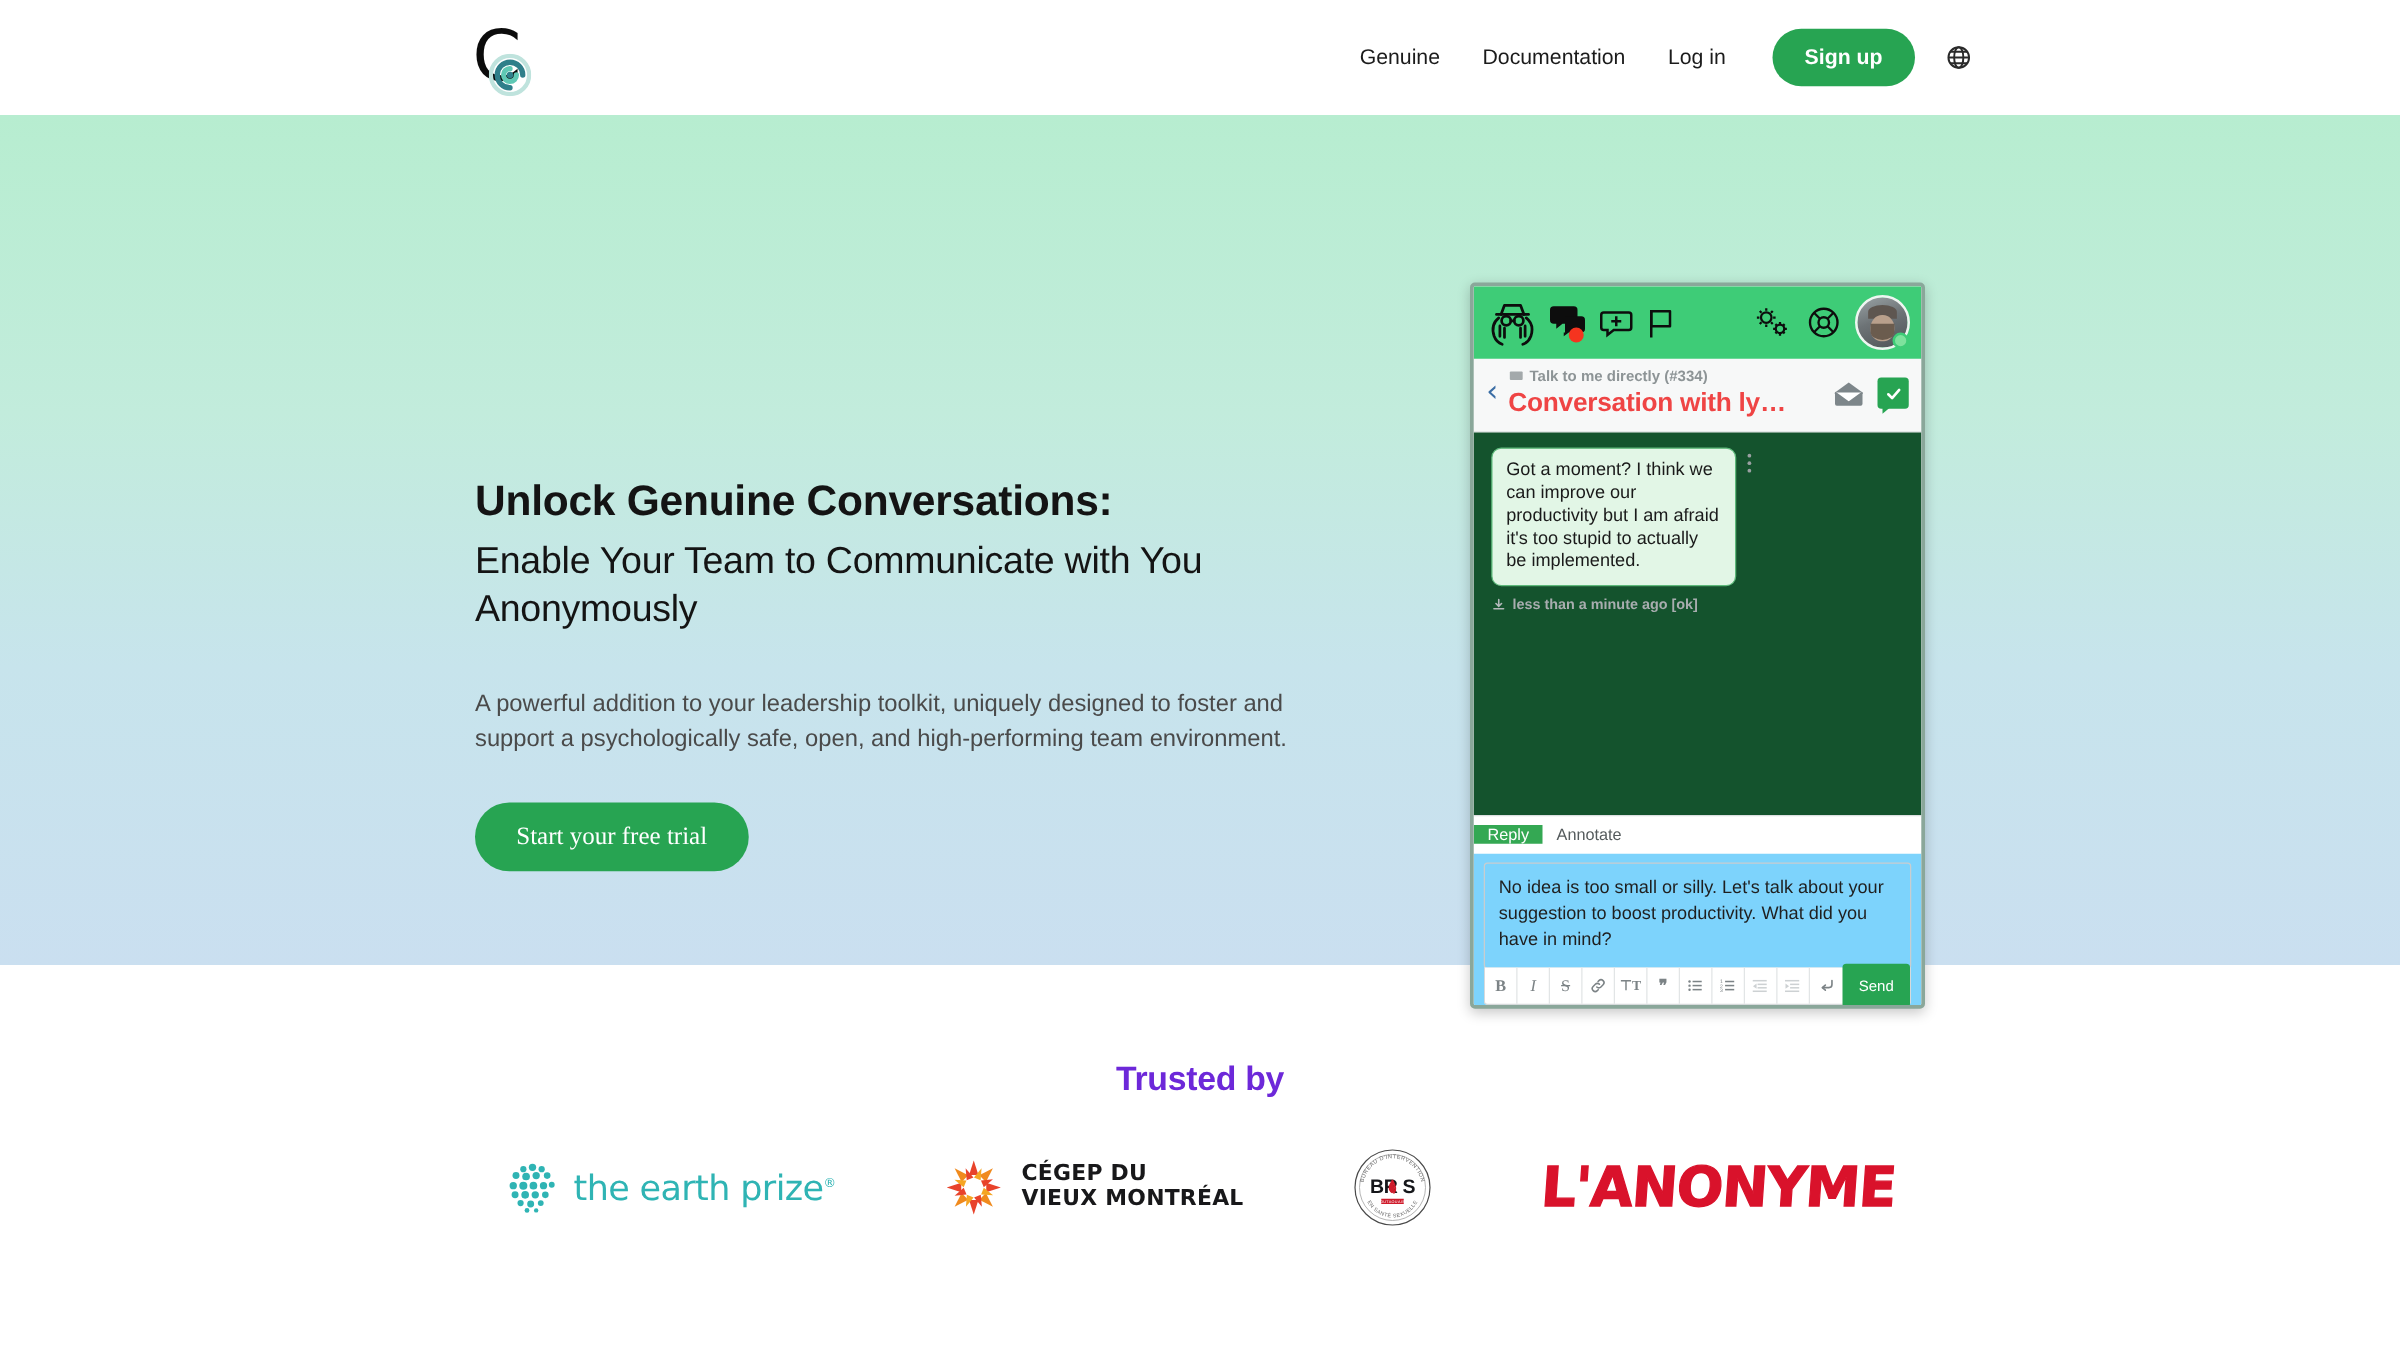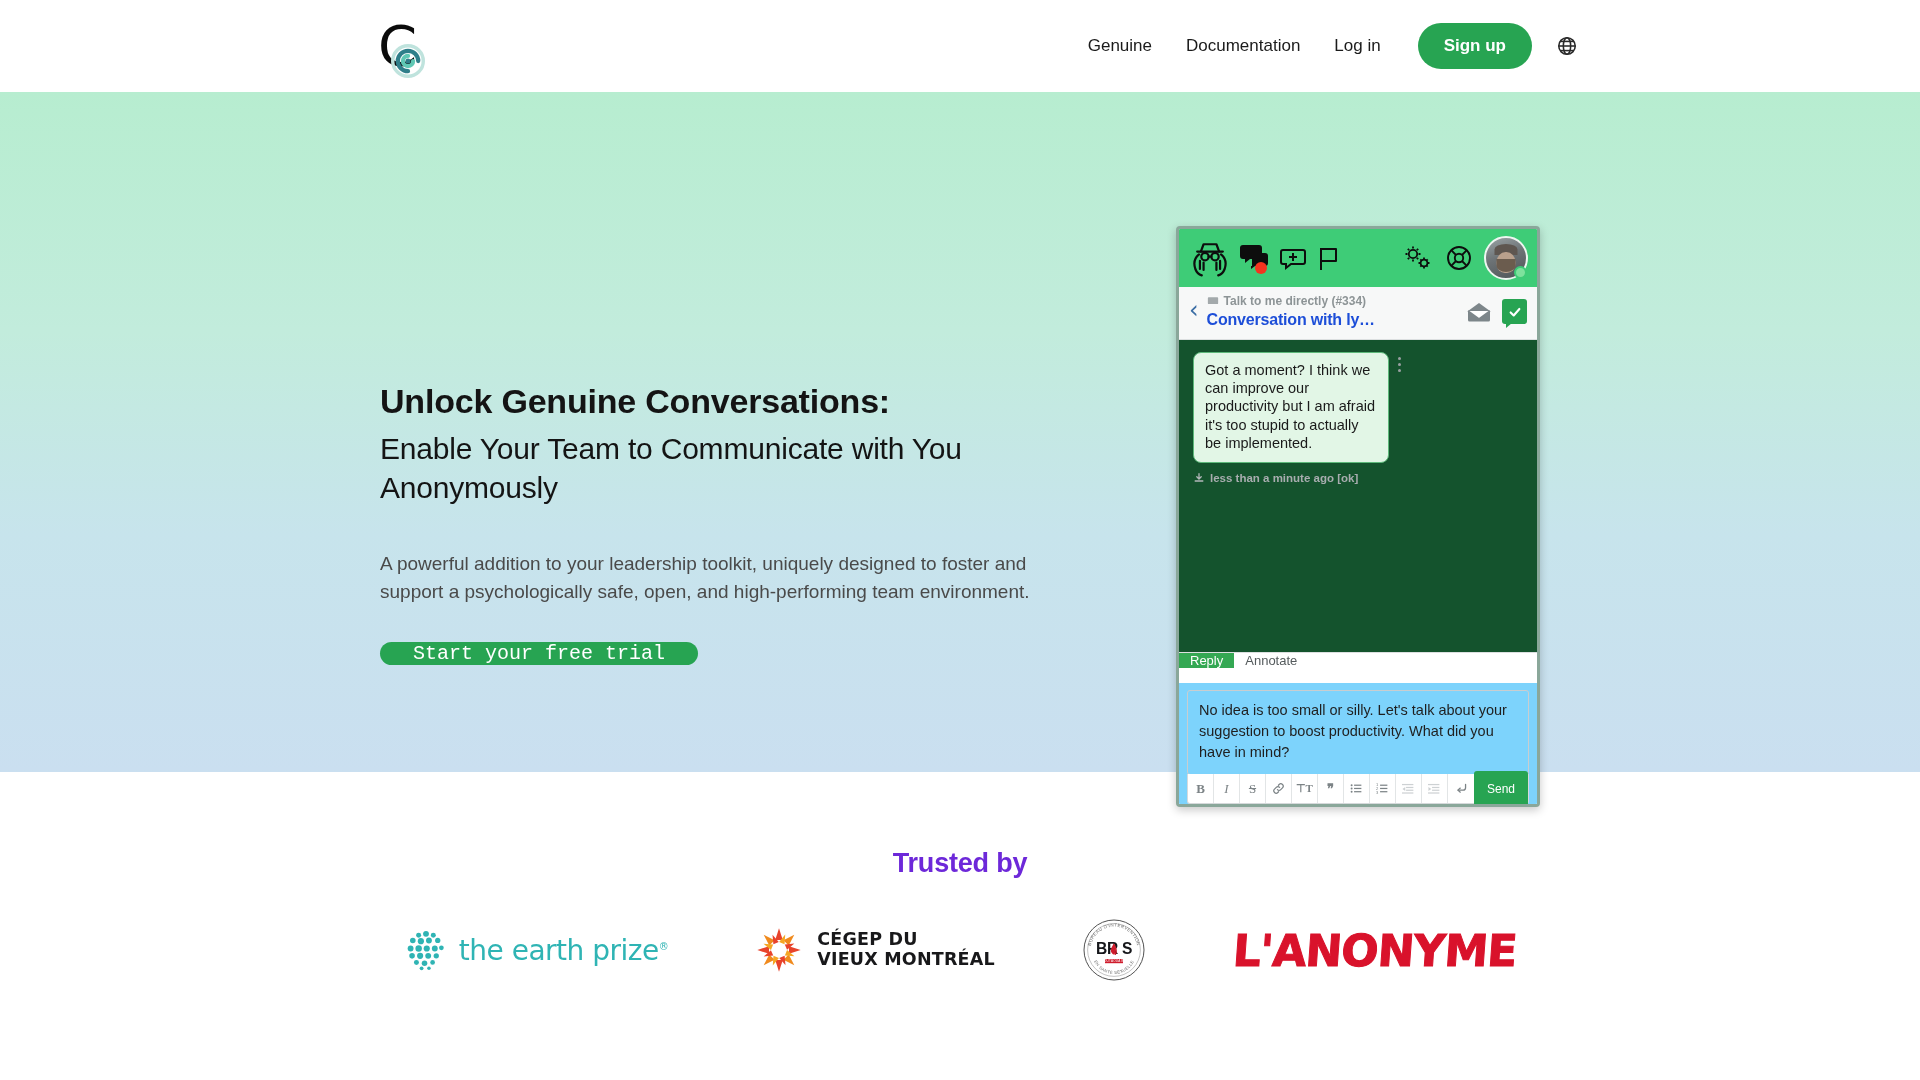--- a/index.html
+++ b/index.html
@@ -113,23 +113,23 @@
     line-height: 1.5;
     max-width: 700px;
   }
   .btn-trial {
     margin-top: 35px;
     background: #27a452;
     color: #fff;
     border: none;
     border-radius: 30px;
     font-size: 20px;
-    padding: 0 33px;
+    padding: 16px 33px;
     cursor: pointer;
-    font-family: Liberation Mono, monospace;
+    font-family: Liberation Serif, serif;
   }
 
   
   .app-shot {
     position: absolute;
     left: 1176px;
     top: 134px;
     width: 364px;
     height: 581px;
     background: #ffffff;
@@ -202,21 +202,21 @@
     padding: 0 8px 3px 2px; cursor: pointer;
     font-family: "DejaVu Sans", sans-serif;
   }
   .conv-titles { flex: 1; min-width: 0; }
   .conv-sub {
     font-size: 12px; color: #8d9496; font-weight: 700;
     display: flex; align-items: center; gap: 5px;
     line-height: 1.3;
   }
   .conv-title {
-    font-size: 16px; font-weight: 700; color: #1d4ed8;
+    font-size: 21px; font-weight: 700; color: #ef4444;
     letter-spacing: -0.2px; line-height: 1.25;
     white-space: nowrap; overflow: hidden;
   }
   .conv-actions { display: flex; align-items: center; gap: 10px; margin-left: 8px; }
   .icon-env { width: 26px; height: 26px; cursor: pointer; }
   .icon-check-sq {
     width: 25px; height: 25px; background: #27a452;
     border-radius: 3px; display: flex; align-items: center; justify-content: center;
     position: relative; cursor: pointer;
   }
@@ -252,21 +252,21 @@
   .msg-meta {
     margin-top: 9px;
     font-size: 11.5px; font-weight: 700; color: #a8adaf;
     display: flex; align-items: center; gap: 5px;
   }
 
   .reply-tabs {
     border-top: 1px solid #dcdfe0;
     background: #ffffff;
     display: flex;
-    align-items: flex-start;
+    align-items: center;
     flex: none;
     height: 31px;
   }
   .tab {
     font-size: 13px;
     display: flex; align-items: center;
     padding: 0 11px;
     cursor: pointer;
   }
   .tab.active { background: #34a853; color: #ffffff; font-weight: 400; }

